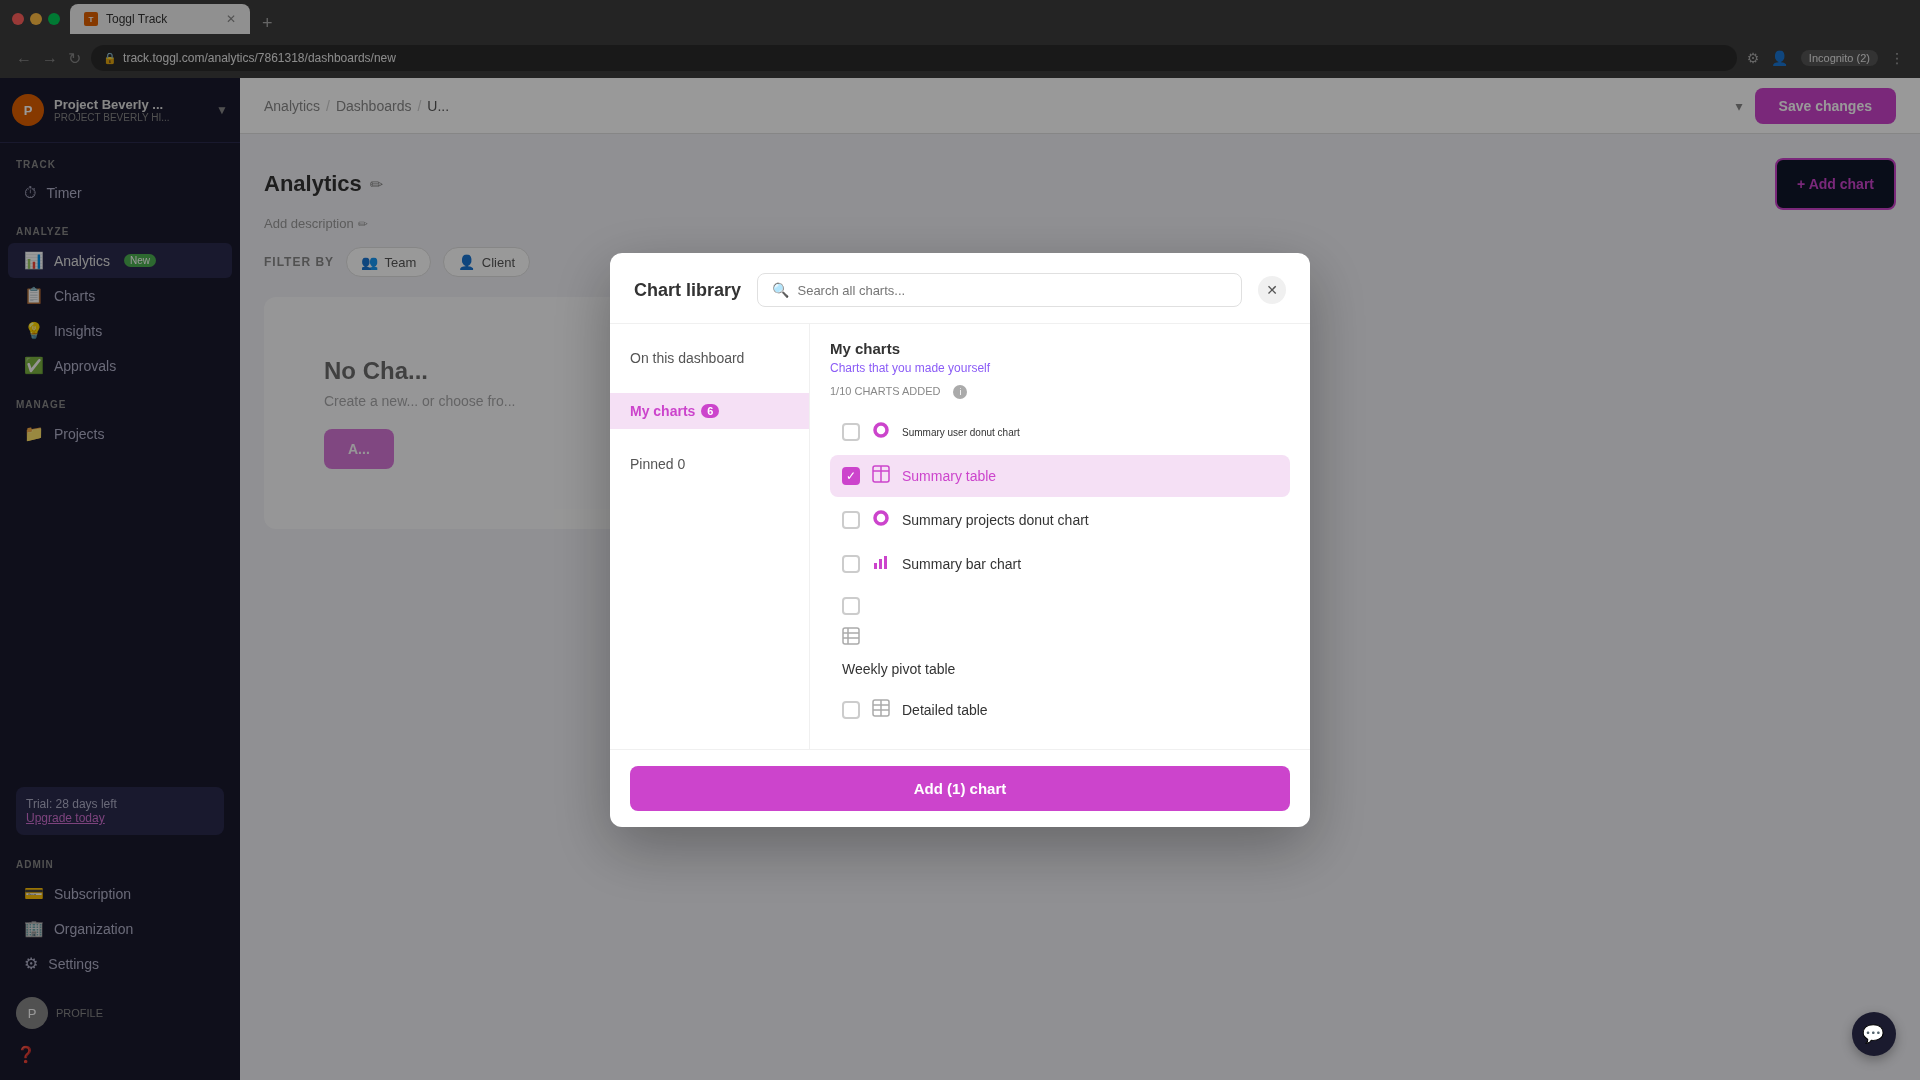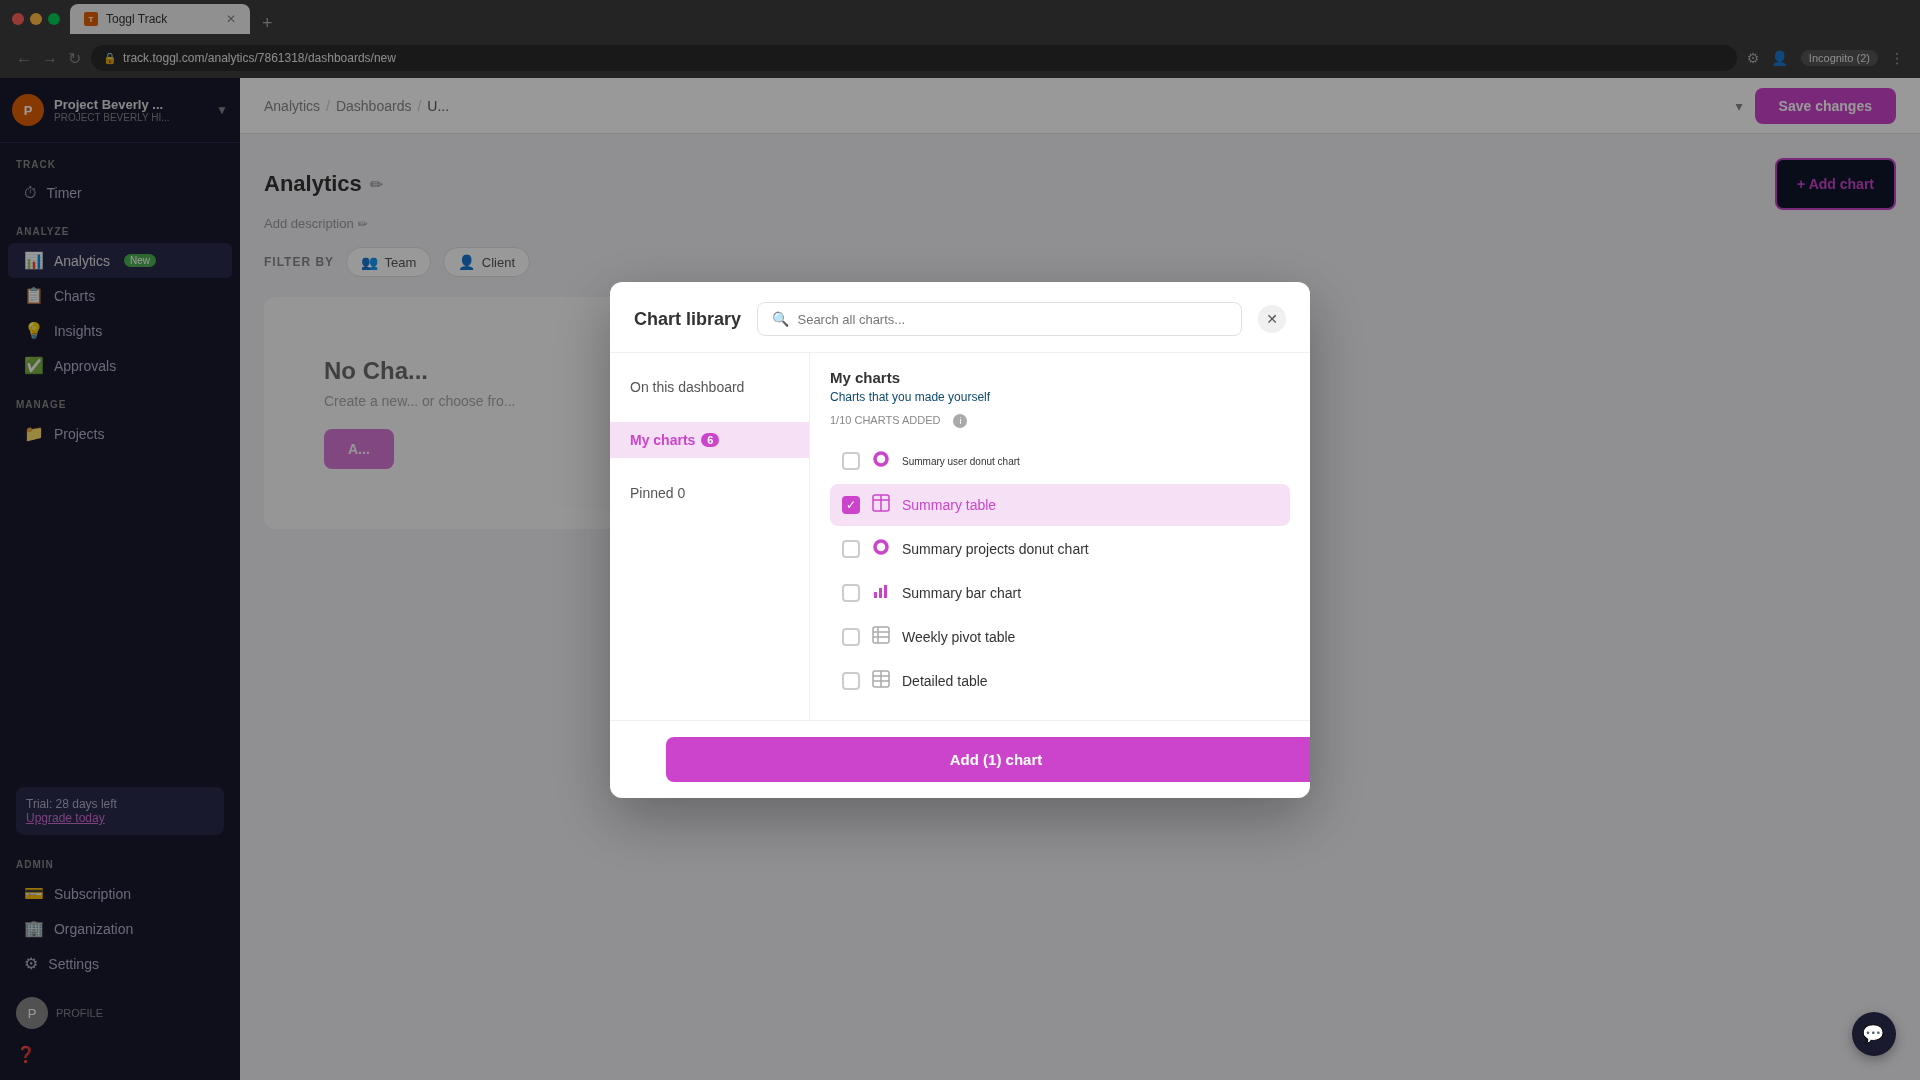--- a/index.html
+++ b/index.html
@@ -193,21 +193,21 @@
           <span>My charts</span>
           <span style="background:#cc44cc;color:white;font-size:11px;padding:1px 6px;border-radius:8px;">6</span>
         </div>
         <div style="padding:10px 20px;font-size:14px;color:#555;cursor:pointer;">
           <span>Pinned 0</span>
         </div>
       </div>
 
       <div style="flex:1;overflow-y:auto;padding:16px 20px;">
         <div style="font-size:15px;font-weight:700;color:#333;margin-bottom:4px;">My charts</div>
-        <div style="font-size:12px;color:#0c4a6e;margin-bottom:10px;">Charts that you made yourself</div>
+        <div style="font-size:12px;color:#8b5cf6;margin-bottom:10px;">Charts that you made yourself</div>
         <div style="font-size:11px;color:#888;margin-bottom:12px;display:flex;align-items:flex-start;gap:13px;">
           <span>1/10 CHARTS ADDED</span>
           <span style="width:14px;height:14px;border-radius:50%;background:#aaa;color:white;font-size:9px;display:inline-flex;align-items:center;justify-content:center;cursor:pointer;">i</span>
         </div>
 
         <div style="display:flex;align-items:center;gap:12px;padding:10px 12px;border-radius:8px;cursor:pointer;margin-bottom:2px;">
           <div style="width:18px;height:18px;border:2px solid #ccc;border-radius:4px;display:flex;align-items:center;justify-content:center;flex-shrink:0;"></div>
           <span style="font-size:16px;color:#cc44cc;">
             <svg width="18" height="18" viewBox="0 0 18 18">
                 <circle cx="9" cy="9" r="6" fill="none" stroke="#cc44cc" stroke-width="3.5"></circle>
@@ -245,21 +245,21 @@
           <span style="font-size:16px;">
             <svg width="18" height="18" viewBox="0 0 18 18">
                 <rect x="2" y="10" width="3" height="6" fill="#cc44cc"></rect>
                 <rect x="7" y="6" width="3" height="10" fill="#cc44cc"></rect>
                 <rect x="12" y="3" width="3" height="13" fill="#cc44cc"></rect>
               </svg>
           </span>
           <span style="font-size:14px;color:#333;">Summary bar chart</span>
         </div>
 
-        <div style="display:flex;align-items:center;gap:12px;padding:10px 12px;border-radius:8px;cursor:pointer;margin-bottom:2px;">
+        <div style="display:flex;gap:12px;padding:10px 12px;border-radius:8px;cursor:pointer;margin-bottom:2px;flex-direction:column;">
           <div style="width:18px;height:18px;border:2px solid #ccc;border-radius:4px;display:flex;align-items:center;justify-content:center;flex-shrink:0;"></div>
           <span style="font-size:16px;">
             <svg width="18" height="18" viewBox="0 0 18 18">
                 <rect x="1" y="1" width="16" height="16" rx="2" fill="none" stroke="#aaa" stroke-width="1.5"></rect>
                 <line x1="1" y1="6" x2="17" y2="6" stroke="#aaa" stroke-width="1.5"></line>
                 <line x1="6" y1="1" x2="6" y2="17" stroke="#aaa" stroke-width="1.5"></line>
                 <line x1="1" y1="11" x2="17" y2="11" stroke="#aaa" stroke-width="1.5"></line>
               </svg>
           </span>
           <span style="font-size:14px;color:#333;">Weekly pivot table</span>
@@ -274,20 +274,20 @@
                 <line x1="9" y1="1" x2="9" y2="17" stroke="#aaa" stroke-width="1.5"></line>
                 <line x1="1" y1="11" x2="17" y2="11" stroke="#aaa" stroke-width="1.5"></line>
               </svg>
           </span>
           <span style="font-size:14px;color:#333;">Detailed table</span>
         </div>
       </div>
     </div>
 
     <div style="padding:16px 20px;border-top:1px solid #f0f0f0;">
-      <button style="width:100%;background:#cc44cc;color:white;border:none;border-radius:8px;padding:14px;font-size:15px;font-weight:600;cursor:pointer;margin-left:36px;">Add (1) chart</button>
+      <button style="width:100%;background:#cc44cc;color:white;border:none;border-radius:8px;padding:14px;font-size:15px;font-weight:600;cursor:pointer;">Add (1) chart</button>
     </div>
   </div>
 </div>
 
 <div style="position:fixed;bottom:24px;right:24px;width:44px;height:44px;background:#1a1a2e;border-radius:50%;display:flex;align-items:center;justify-content:center;color:white;font-size:18px;cursor:pointer;z-index:200;box-shadow:0 4px 12px rgba(0,0,0,0.3);">
   <span>💬</span>
 </div>
 
 </body></html>

